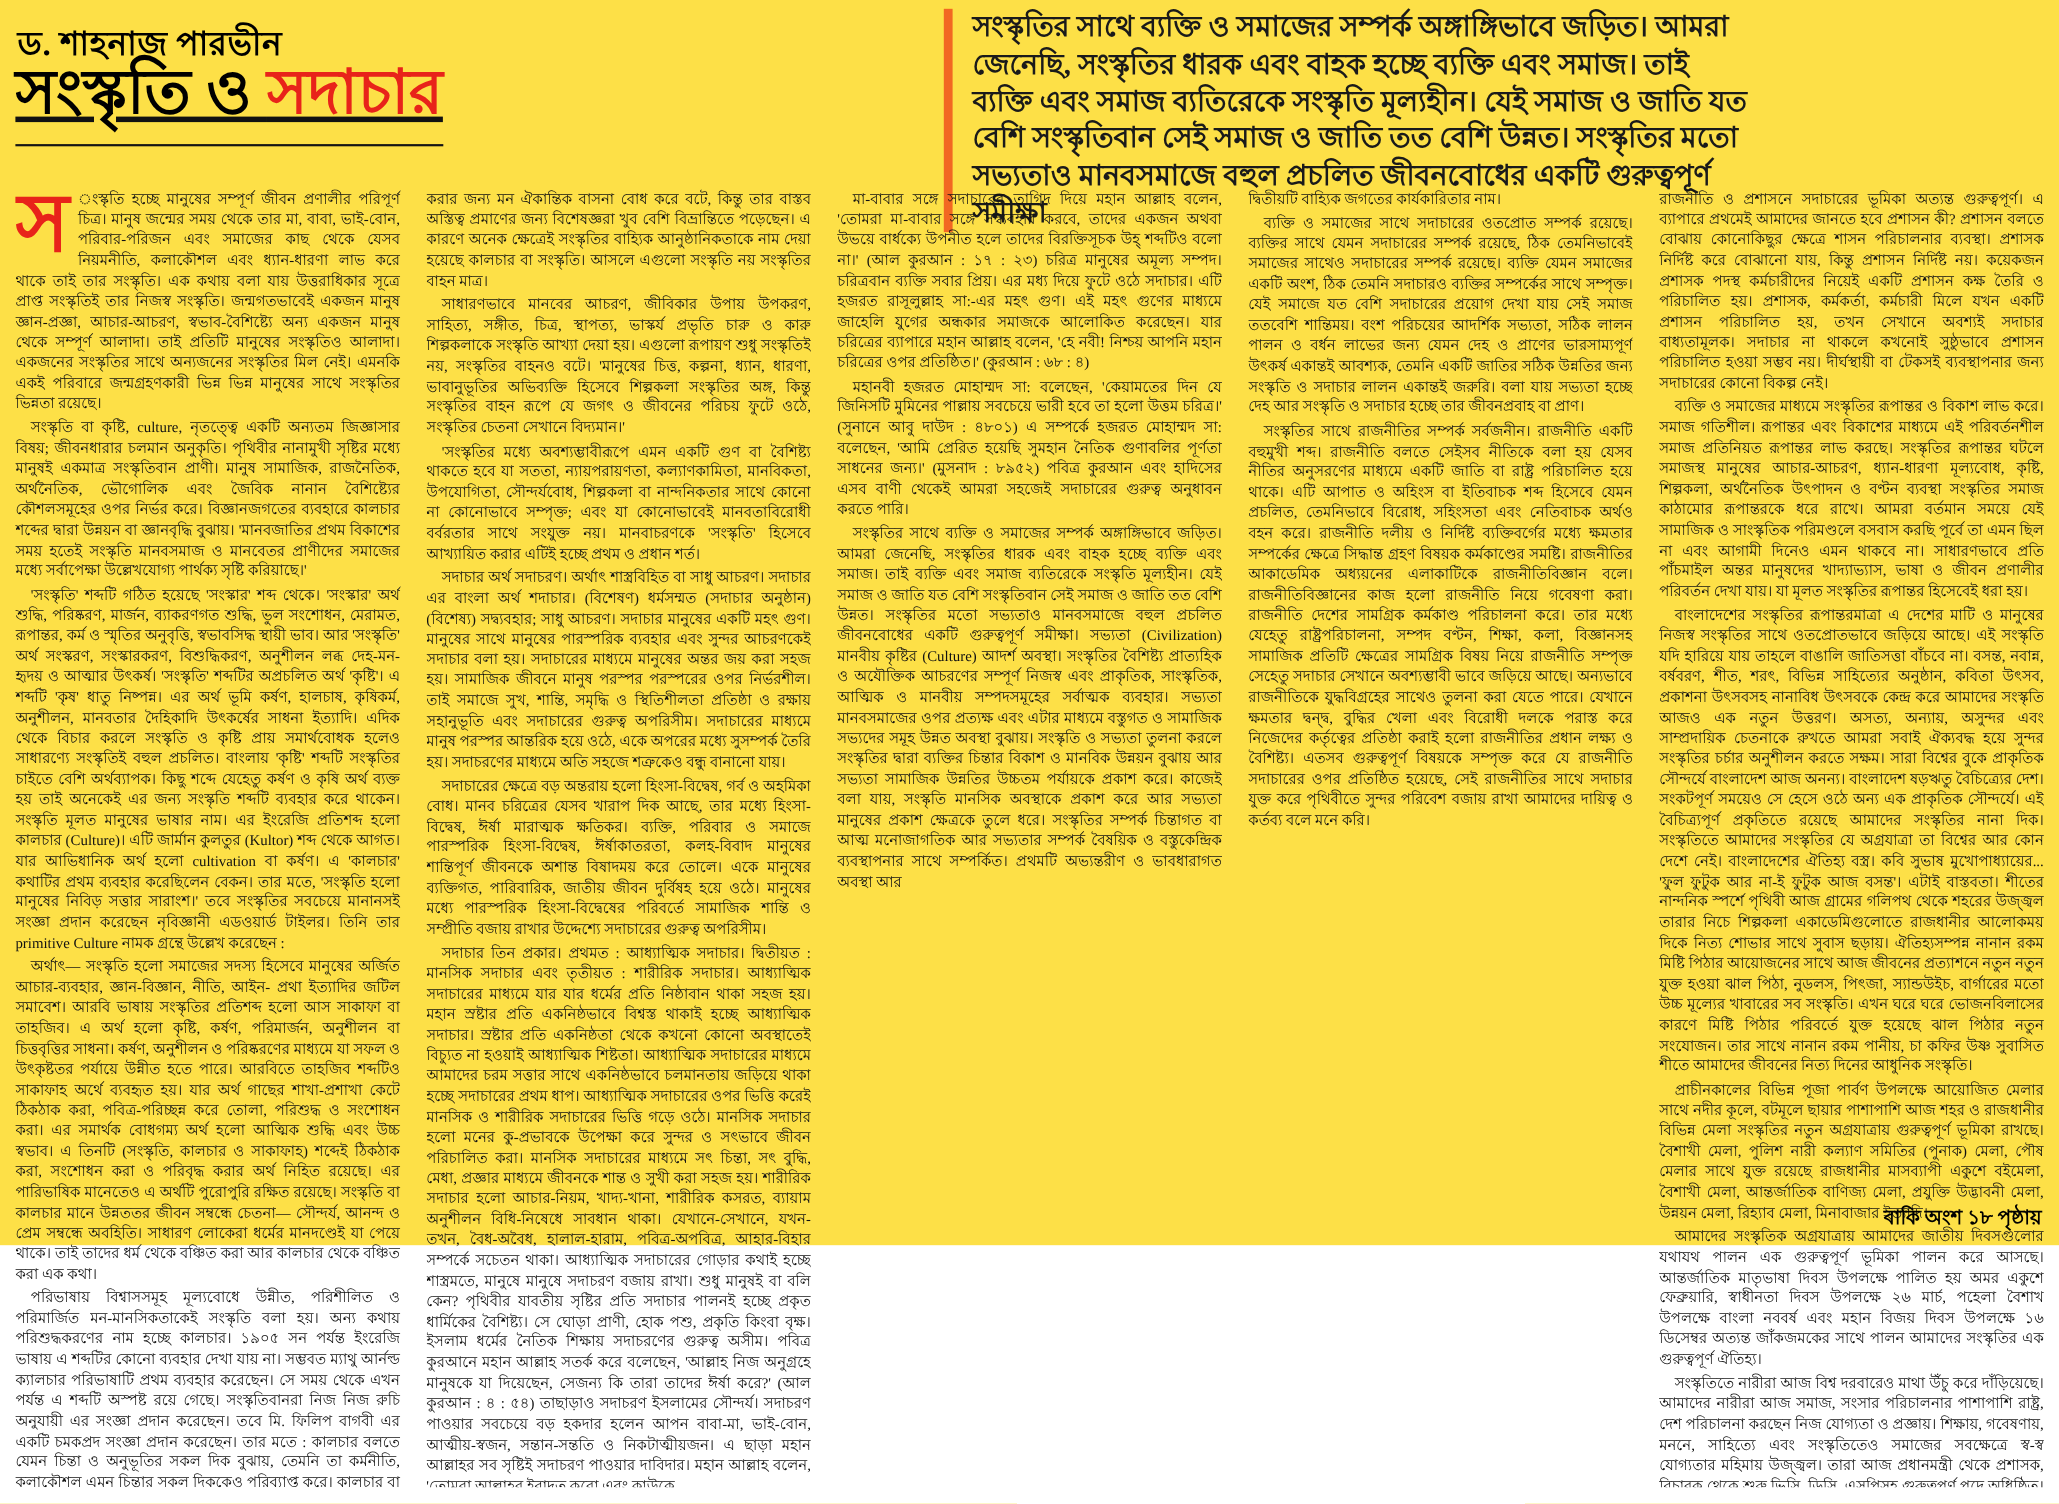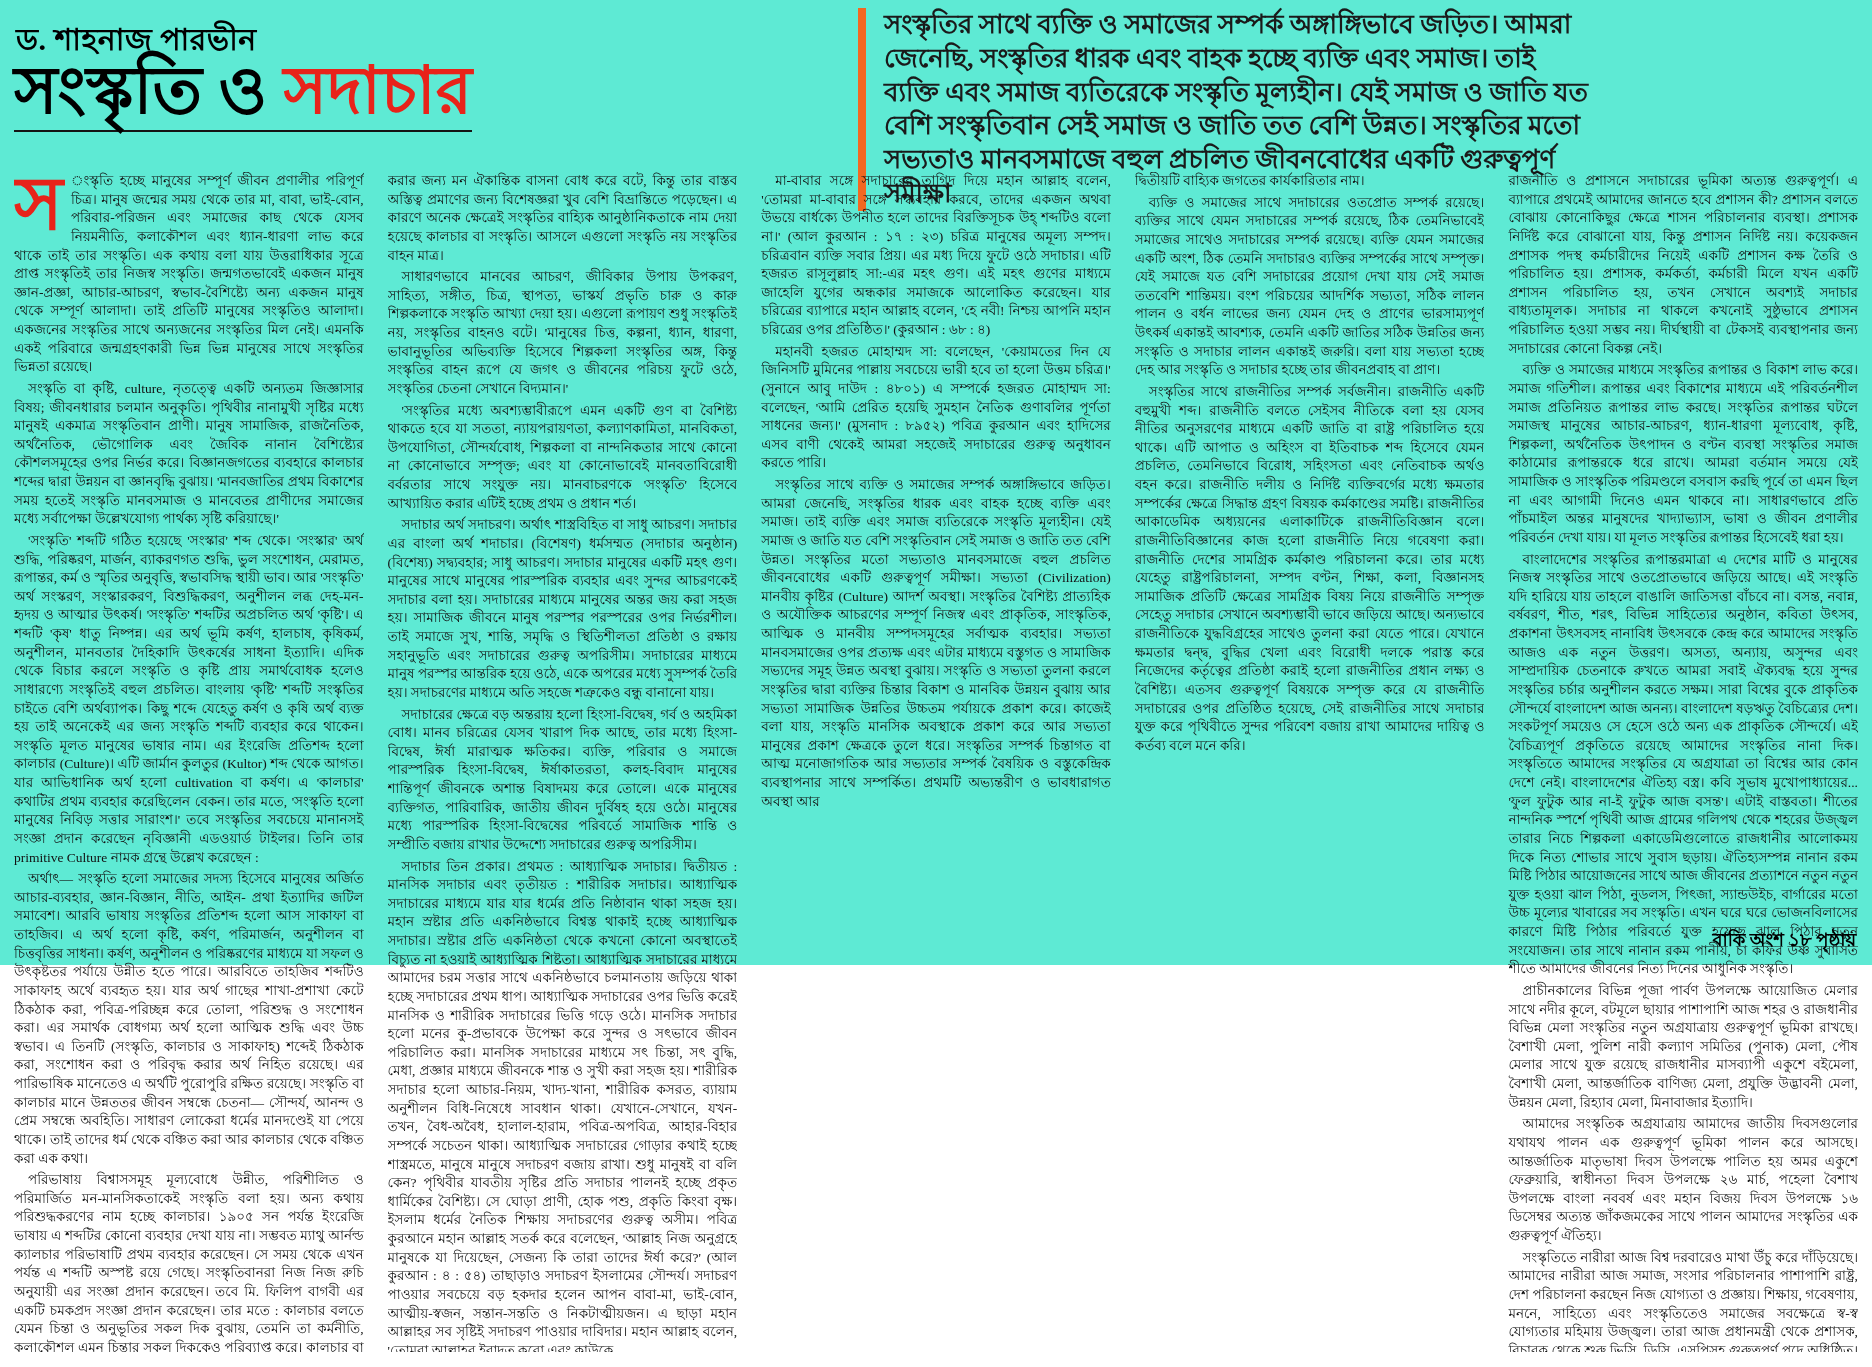--- a/index.html
+++ b/index.html
@@ -3,34 +3,35 @@
 <meta charset="utf-8">
 <style>
   html, body { margin: 0; padding: 0; }
   body {
     width: 1872px; height: 1367px;
     background: #ffffff;
     font-family: "Liberation Serif", serif;
     color: #111;
     overflow: hidden;
   }
-  .page { position: relative; width: 1872px; height: 965px; background: #5eead4; }
+  .page { position: relative; width: 1872px; height: 1132px; background: #fde047; }
 
   
   .author {
     position: absolute; left: 16px; top: 16px;
     font-size: 30px; font-weight: bold; color: #000;
     letter-spacing: 0.5px;
   }
   .headline {
     position: absolute; left: 14px; top: 56px;
-    font-size: 66px; font-weight: bold; line-height: 1.05;
-    padding-bottom: 5px;
+    font-size: 56px; font-weight: bold; line-height: 1.05;
+    padding-bottom: 16px;
     border-bottom: 2px solid #141414;
     white-space: nowrap;
+    text-decoration: underline;
   }
   .headline .t-black { color: #000; }
   .headline .t-red { color: #e8231a; }
 
   .lead {
     position: absolute; left: 858px; top: 8px; width: 710px;
     border-left: 8px solid #f26822;
     padding-left: 18px;
     font-size: 26px; font-weight: bold; line-height: 1.3;
     color: #1a1a1a; text-align: left;

